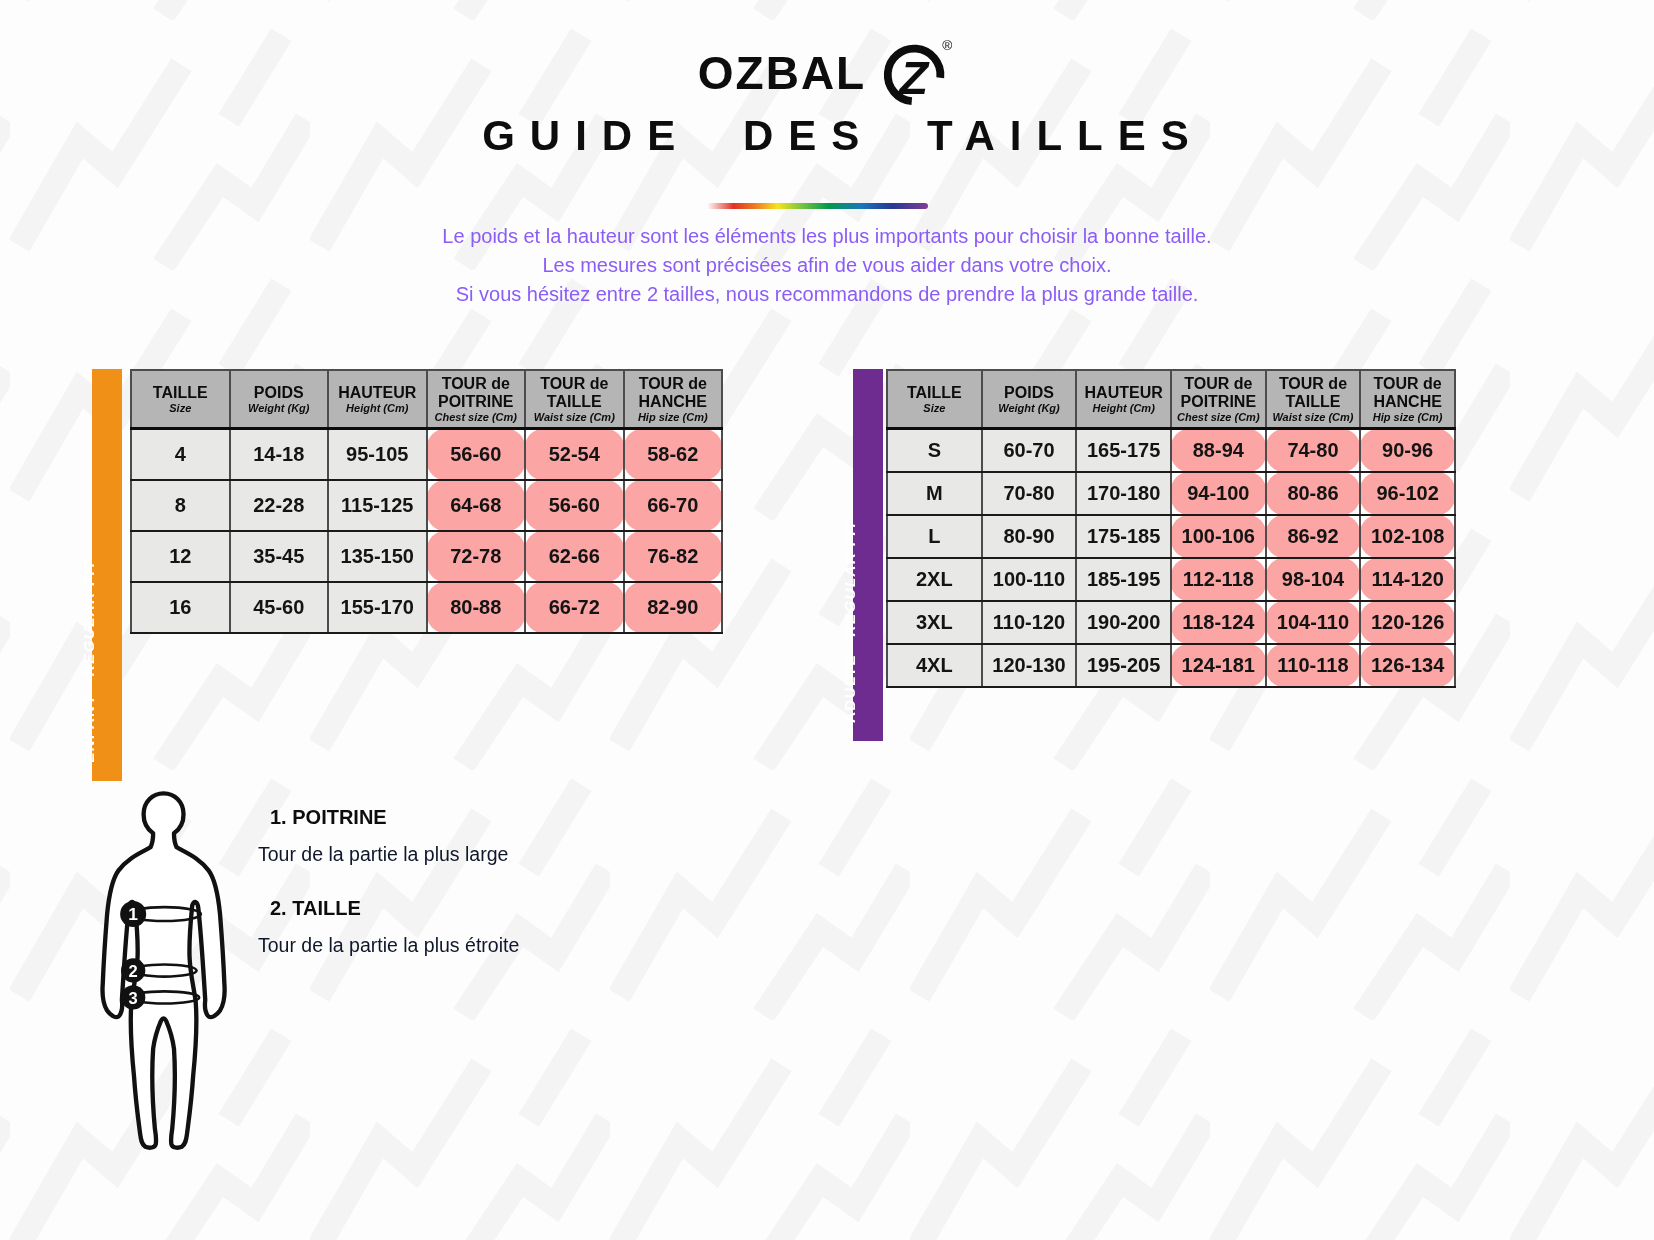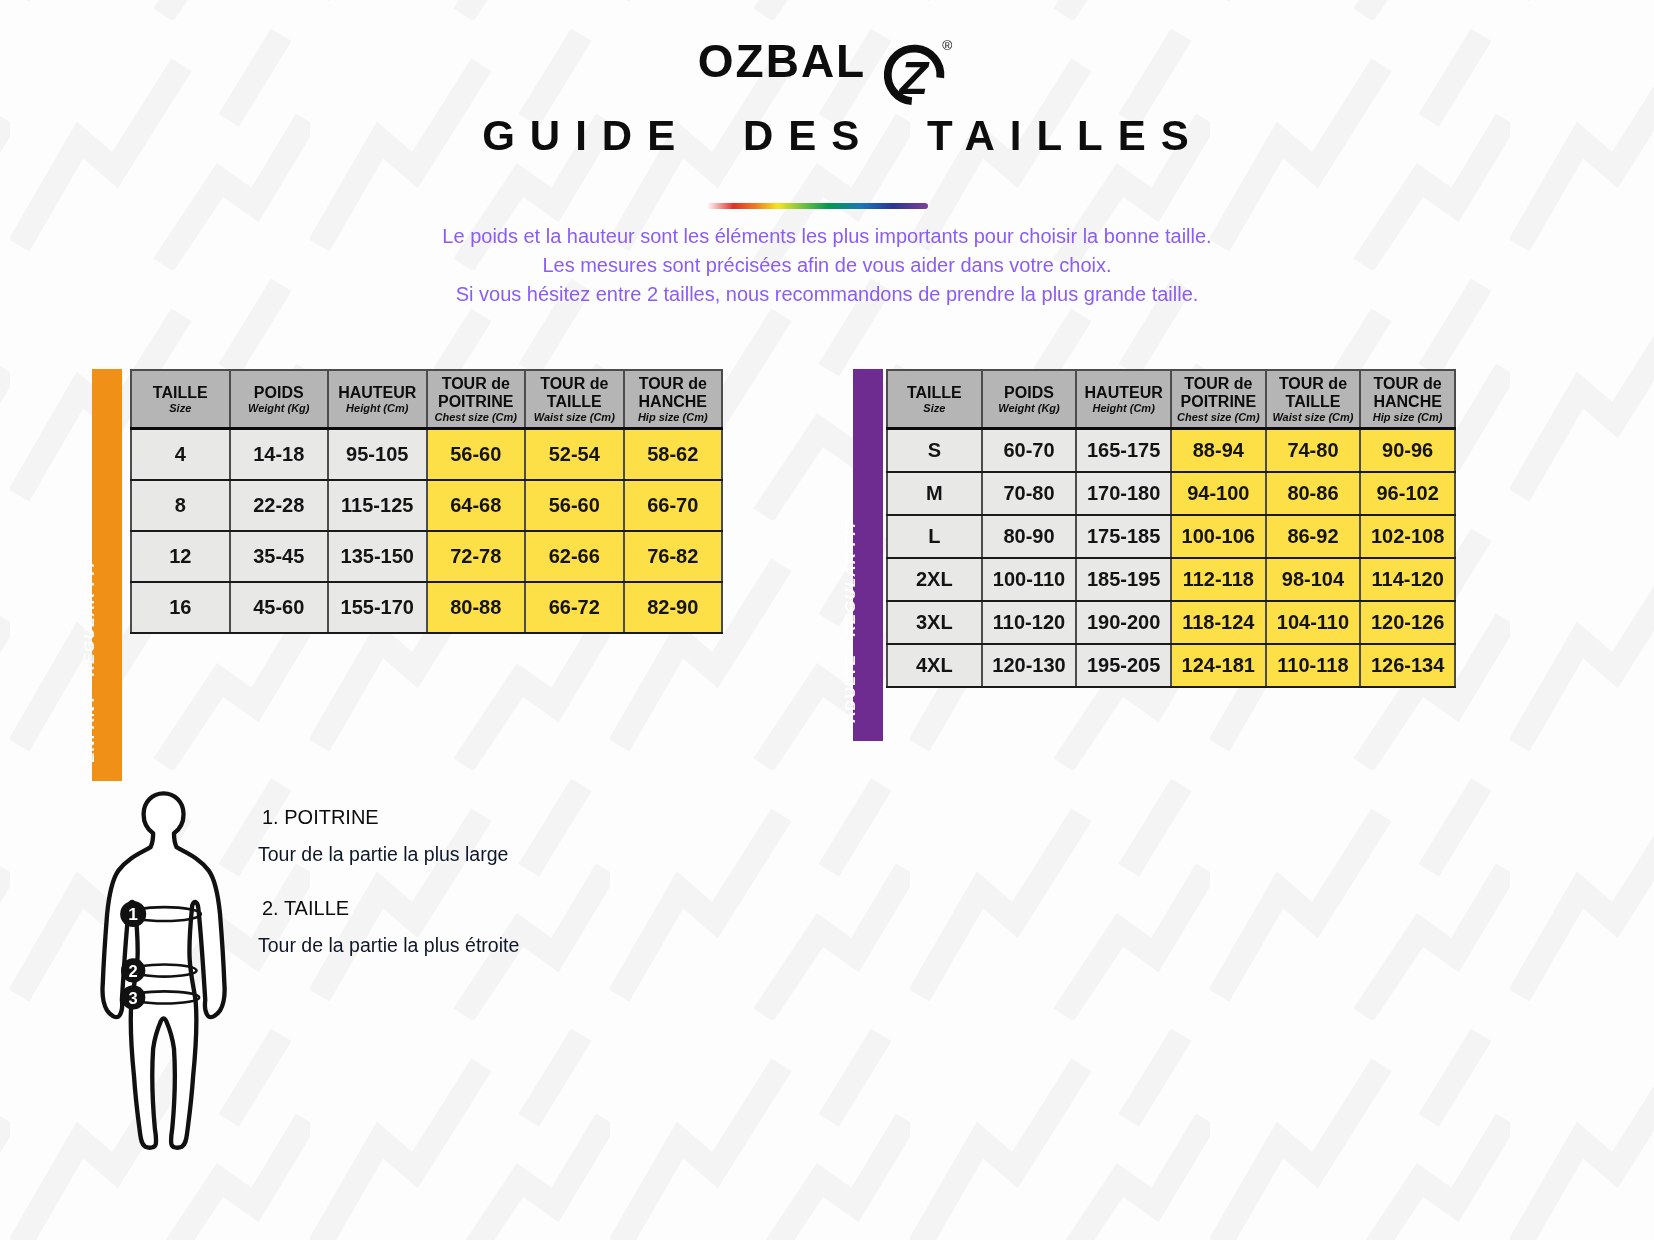--- a/index.html
+++ b/index.html
@@ -4,21 +4,21 @@
 <style>
   html,body { margin:0; padding:0; background:#ffffff; }
   .page {
     position:relative; width:1654px; height:1240px; overflow:hidden;
     background:#fdfdfd; font-family:"Liberation Sans","DejaVu Sans",sans-serif; color:#141414;
   }
   .watermark { position:absolute; left:0; top:0; z-index:0; }
   .content { position:absolute; left:0; top:0; width:100%; height:100%; z-index:1; }
 
   
-  .logo-row { position:absolute; left:0; top:34px; width:100%; display:flex; justify-content:center; gap:12px; }
+  .logo-row { position:absolute; left:0; top:34px; width:100%; display:flex; align-items:center; justify-content:center; gap:12px; }
   .wordmark { font-size:46px; font-weight:800; letter-spacing:2px; color:#0d0d0d; }
   .monogram { display:block; }
   .title {
     position:absolute; left:0; top:112px; width:100%; margin:0; text-align:center;
     font-size:42px; font-weight:800; letter-spacing:15px; word-spacing:26px; color:#0d0d0d;padding-left:16px;
   }
   .rainbow {
     position:absolute; left:707px; top:203px; width:221px; height:6px; border-radius:3px;
     background:linear-gradient(to right, rgba(224,48,38,0) 0%, #e03026 12%, #ef7d22 22%, #f4e51d 32%, #6cbf45 44%, #009a4d 55%, #1b75bb 70%, #283890 84%, #7f3f97 100%);
   }
@@ -40,29 +40,29 @@
   
   .size-table { position:absolute; top:369px; border-collapse:collapse; table-layout:fixed; background:#fff; }
   .child-table { left:130px; width:593px; }
   .adult-table { left:886px; width:570px; }
   .size-table th, .size-table td { border:2px solid #4c4c4c; padding:0 2px; text-align:center; vertical-align:middle; }
   .size-table th { background:#b5b5b5; height:56px; border-bottom:3px solid #0c0c0c; }
   .size-table td { font-weight:bold; font-size:20px; border-top-color:#1a1a1a; border-bottom-color:#1a1a1a; }
   .child-table td { height:49px; }
   .adult-table td { height:41px; }
   .size-table td:nth-child(-n+3) { background:#e8e8e6; }
-  .size-table td:nth-child(n+4)  { background:#fde047; }
+  .size-table td:nth-child(n+4)  { background:#fca5a5;border-radius:18px; }
   .th-main { font-size:16px; font-weight:bold; line-height:18px; color:#0d0d0d; }
   .th-sub  { font-size:11px; font-weight:bold; font-style:italic; line-height:13px; color:#0d0d0d; }
 
   
   .figure { position:absolute; left:88px; top:788px; }
   .legend { position:absolute; left:258px; top:806px; width:320px; }
   .m-item { margin-bottom:30px; }
-  .m-name { font-size:20px; font-weight:normal; margin:0 0 12px 4px; color:#0d0d0d; }
+  .m-name { font-size:20px; font-weight:bold; margin:0 0 12px 12px; color:#0d0d0d; }
   .m-desc { font-size:19.5px; line-height:26px; margin:0; color:#0f172a; }
 </style>
 </head>
 <body>
 
 <div class="page">
 
   <svg class="watermark" width="1654" height="1240">
     <defs>
       <pattern id="wm" width="300" height="250" patternUnits="userSpaceOnUse" patternTransform="translate(10,20)">

